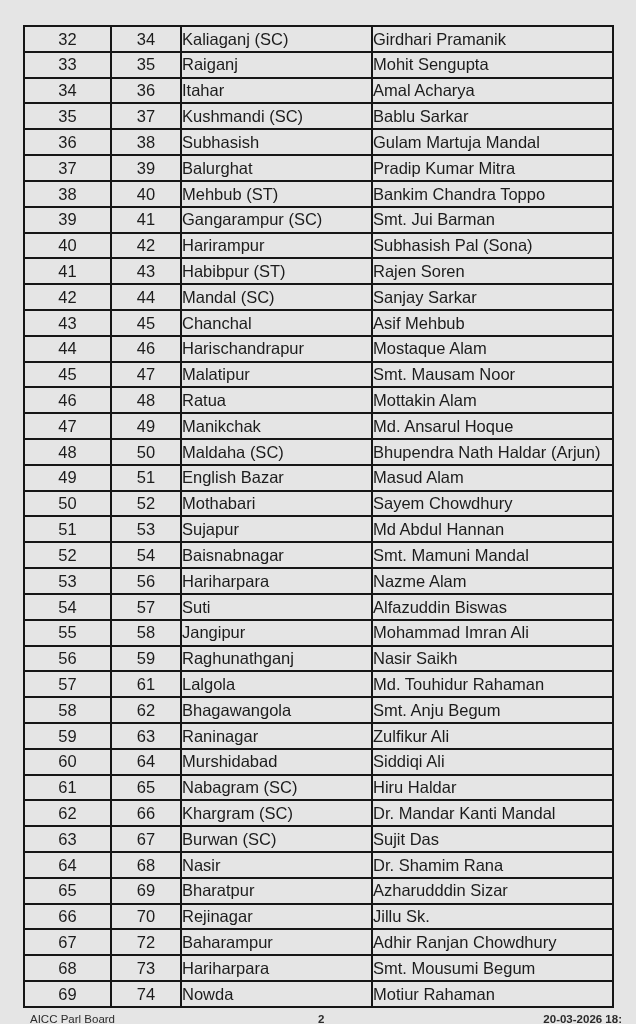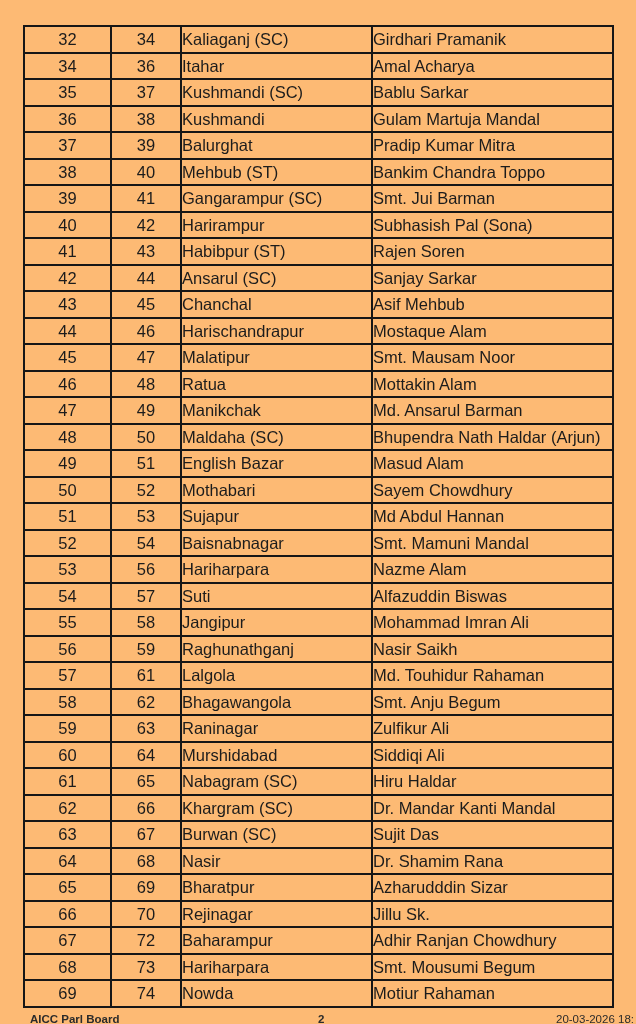--- a/index.html
+++ b/index.html
@@ -11,21 +11,21 @@
     width: 636px;
     height: 1024px;
     overflow: hidden;
     position: relative;
     font-family: "Liberation Sans", sans-serif;
     color: #1c1c1c;
   }
   .page {
     position: absolute;
     inset: 0;
-    background: #fdba74;
+    background: #e5e5e5;
   }
   table.candidate-table {
     position: absolute;
     left: 23px;
     top: 25px;
     width: 589px;
     height: 983px;
     border-collapse: collapse;
     table-layout: fixed;
   }
@@ -52,33 +52,33 @@
     top: 1013px;
     width: 100%;
     height: 20px;
     font-size: 11.5px;
     color: #2b2b2b;
   }
   .f-left {
     position: absolute;
     left: 30px;
     top: 0;
-    font-weight: 700;
+    font-weight: 400;
   }
   .f-center {
     position: absolute;
     left: 318px;
     top: 0;
     font-weight: 700;
   }
   .f-right {
     position: absolute;
-    right: 2px;
+    right: 14px;
     top: 0;
-    font-weight: 400;
+    font-weight: 700;
     white-space: nowrap;
   }
 </style>
 </head>
 <body>
 
 <div class="page">
 
   <table class="candidate-table">
     <colgroup>
@@ -88,35 +88,41 @@
       <col style="width:241px">
     </colgroup>
     <tbody id="table-body">
         <tr>
           <td class="c-num">32</td>
           <td class="c-num">34</td>
           <td class="c-text">Kaliaganj (SC)</td>
           <td class="c-text">Girdhari Pramanik</td>
         </tr>
         <tr>
+          <td class="c-num">33</td>
+          <td class="c-num">35</td>
+          <td class="c-text">Raiganj</td>
+          <td class="c-text">Mohit Sengupta</td>
+        </tr>
+        <tr>
           <td class="c-num">34</td>
           <td class="c-num">36</td>
           <td class="c-text">Itahar</td>
           <td class="c-text">Amal Acharya</td>
         </tr>
         <tr>
           <td class="c-num">35</td>
           <td class="c-num">37</td>
           <td class="c-text">Kushmandi (SC)</td>
           <td class="c-text">Bablu Sarkar</td>
         </tr>
         <tr>
           <td class="c-num">36</td>
           <td class="c-num">38</td>
-          <td class="c-text">Kushmandi</td>
+          <td class="c-text">Subhasish</td>
           <td class="c-text">Gulam Martuja Mandal</td>
         </tr>
         <tr>
           <td class="c-num">37</td>
           <td class="c-num">39</td>
           <td class="c-text">Balurghat</td>
           <td class="c-text">Pradip Kumar Mitra</td>
         </tr>
         <tr>
           <td class="c-num">38</td>
@@ -138,21 +144,21 @@
         </tr>
         <tr>
           <td class="c-num">41</td>
           <td class="c-num">43</td>
           <td class="c-text">Habibpur (ST)</td>
           <td class="c-text">Rajen Soren</td>
         </tr>
         <tr>
           <td class="c-num">42</td>
           <td class="c-num">44</td>
-          <td class="c-text">Ansarul (SC)</td>
+          <td class="c-text">Mandal (SC)</td>
           <td class="c-text">Sanjay Sarkar</td>
         </tr>
         <tr>
           <td class="c-num">43</td>
           <td class="c-num">45</td>
           <td class="c-text">Chanchal</td>
           <td class="c-text">Asif Mehbub</td>
         </tr>
         <tr>
           <td class="c-num">44</td>
@@ -169,21 +175,21 @@
         <tr>
           <td class="c-num">46</td>
           <td class="c-num">48</td>
           <td class="c-text">Ratua</td>
           <td class="c-text">Mottakin Alam</td>
         </tr>
         <tr>
           <td class="c-num">47</td>
           <td class="c-num">49</td>
           <td class="c-text">Manikchak</td>
-          <td class="c-text">Md. Ansarul Barman</td>
+          <td class="c-text">Md. Ansarul Hoque</td>
         </tr>
         <tr>
           <td class="c-num">48</td>
           <td class="c-num">50</td>
           <td class="c-text">Maldaha (SC)</td>
           <td class="c-text">Bhupendra Nath Haldar (Arjun)</td>
         </tr>
         <tr>
           <td class="c-num">49</td>
           <td class="c-num">51</td>

